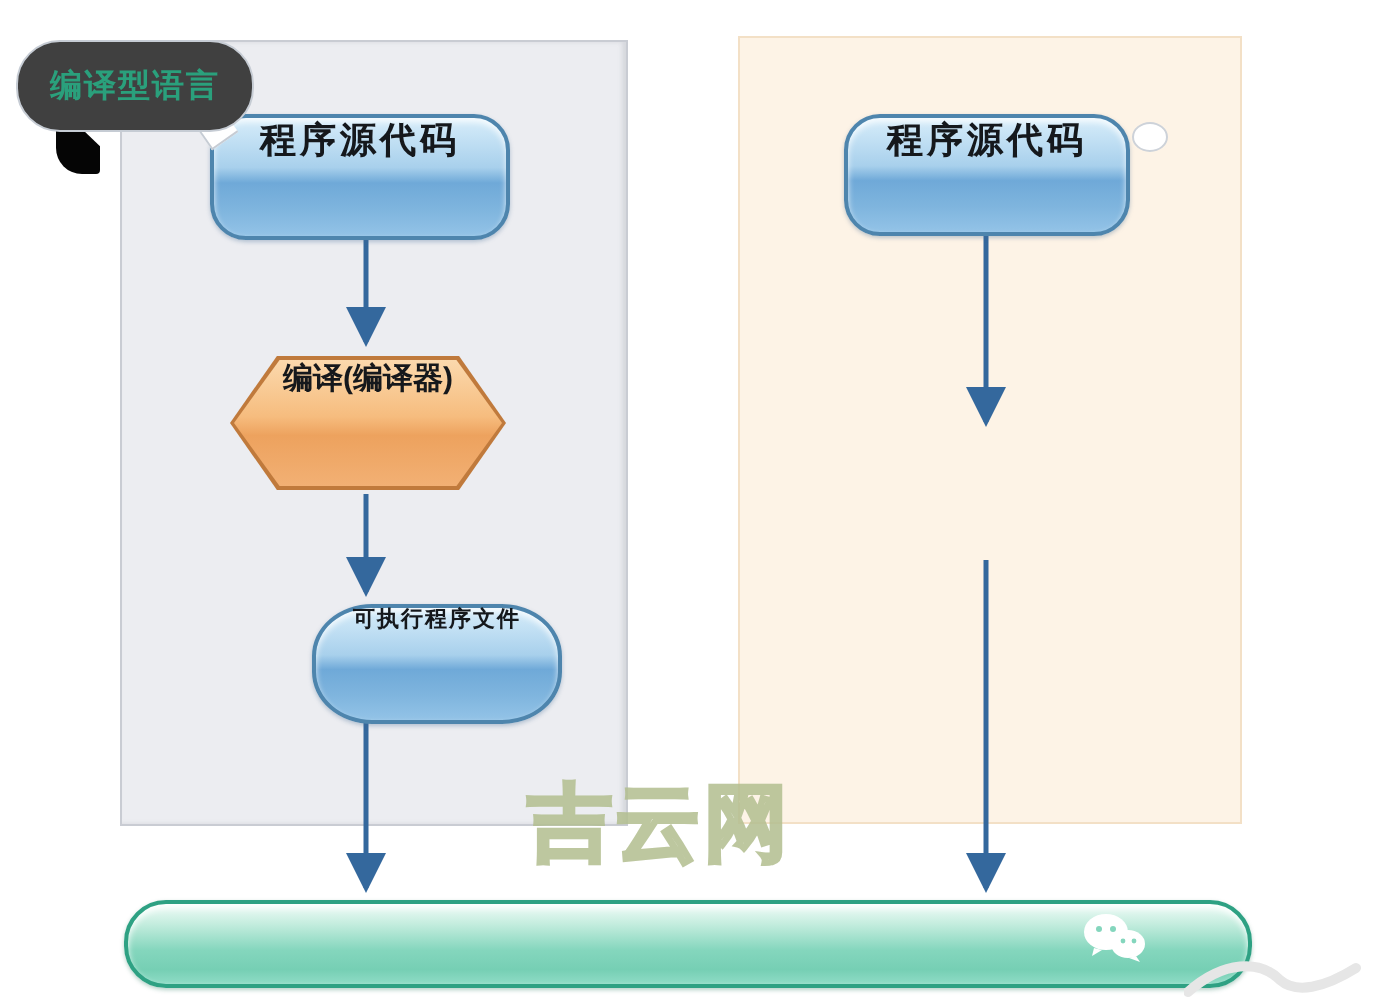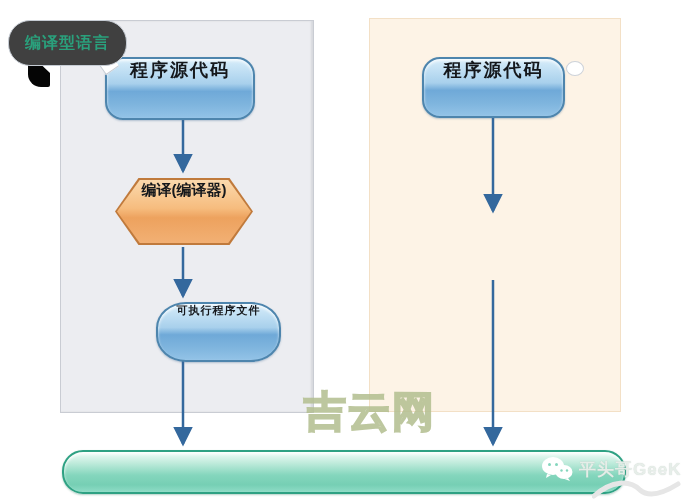--- a/index.html
+++ b/index.html
@@ -50,21 +50,21 @@
 
   
   .computer-bar{position:absolute;left:62px;top:450px;width:560px;height:40px;border-radius:21px;
         background:linear-gradient(180deg,#f1fcf8 0%,#c2ecdd 26%,#84d6bd 58%,#76cfb4 82%,#8fdcc6 100%);
         border:2px solid #2ea183;box-shadow:inset 0 2px 3px rgba(255,255,255,.9),0 1px 2px rgba(40,120,95,.35);}
   .computer-label{position:absolute;left:200px;top:457px;width:190px;text-align:center;
         font-weight:bold;font-size:19px;color:#101215;letter-spacing:2px;z-index:3;}
 
   
   .watermark{position:absolute;left:264px;top:384px;font-weight:bold;font-size:42px;letter-spacing:2px;
-        color:rgba(255,255,255,.15);-webkit-text-stroke:2px rgba(178,189,142,.85);z-index:7;margin-left:40px;}
+        color:rgba(255,255,255,.15);-webkit-text-stroke:2px rgba(178,189,142,.85);z-index:7;}
 
   
   .wechat{position:absolute;left:541px;top:456px;display:flex;align-items:center;gap:6px;z-index:4;}
   .wechat-name{font-size:17px;font-weight:bold;color:rgba(232,239,234,.95);letter-spacing:1px;
         text-shadow:0 0 1px rgba(160,175,168,.6);}
   .swoosh{position:absolute;left:592px;top:478px;pointer-events:none;}
 </style>
 </head>
 <body>
 
@@ -121,20 +121,19 @@
     <svg width="32" height="26" viewBox="0 0 32 26">
       <ellipse cx="12" cy="10" rx="11" ry="9" fill="#ffffff"></ellipse>
       <circle cx="8.5" cy="8.5" r="1.5" fill="#84d6bd"></circle>
       <circle cx="15.5" cy="8.5" r="1.5" fill="#84d6bd"></circle>
       <path d="M6 18 L5 22 L10 19 Z" fill="#ffffff"></path>
       <ellipse cx="23" cy="16" rx="8.5" ry="7" fill="#ffffff"></ellipse>
       <circle cx="20.5" cy="14.5" r="1.2" fill="#84d6bd"></circle>
       <circle cx="26" cy="14.5" r="1.2" fill="#84d6bd"></circle>
       <path d="M27 22 L29 25 L23.5 23 Z" fill="#ffffff"></path>
     </svg>
-    <span class="wechat-name">平头哥GeeK</span>
   </div>
 
   <svg class="swoosh" width="90" height="22" viewBox="0 0 90 22">
     <path d="M2 18 C 20 2, 38 2, 48 12 C 56 19, 70 16, 86 6" fill="none" stroke="#e6e6e6" stroke-width="5" stroke-linecap="round"></path>
   </svg>
 
 </div>
 
 </body></html>

